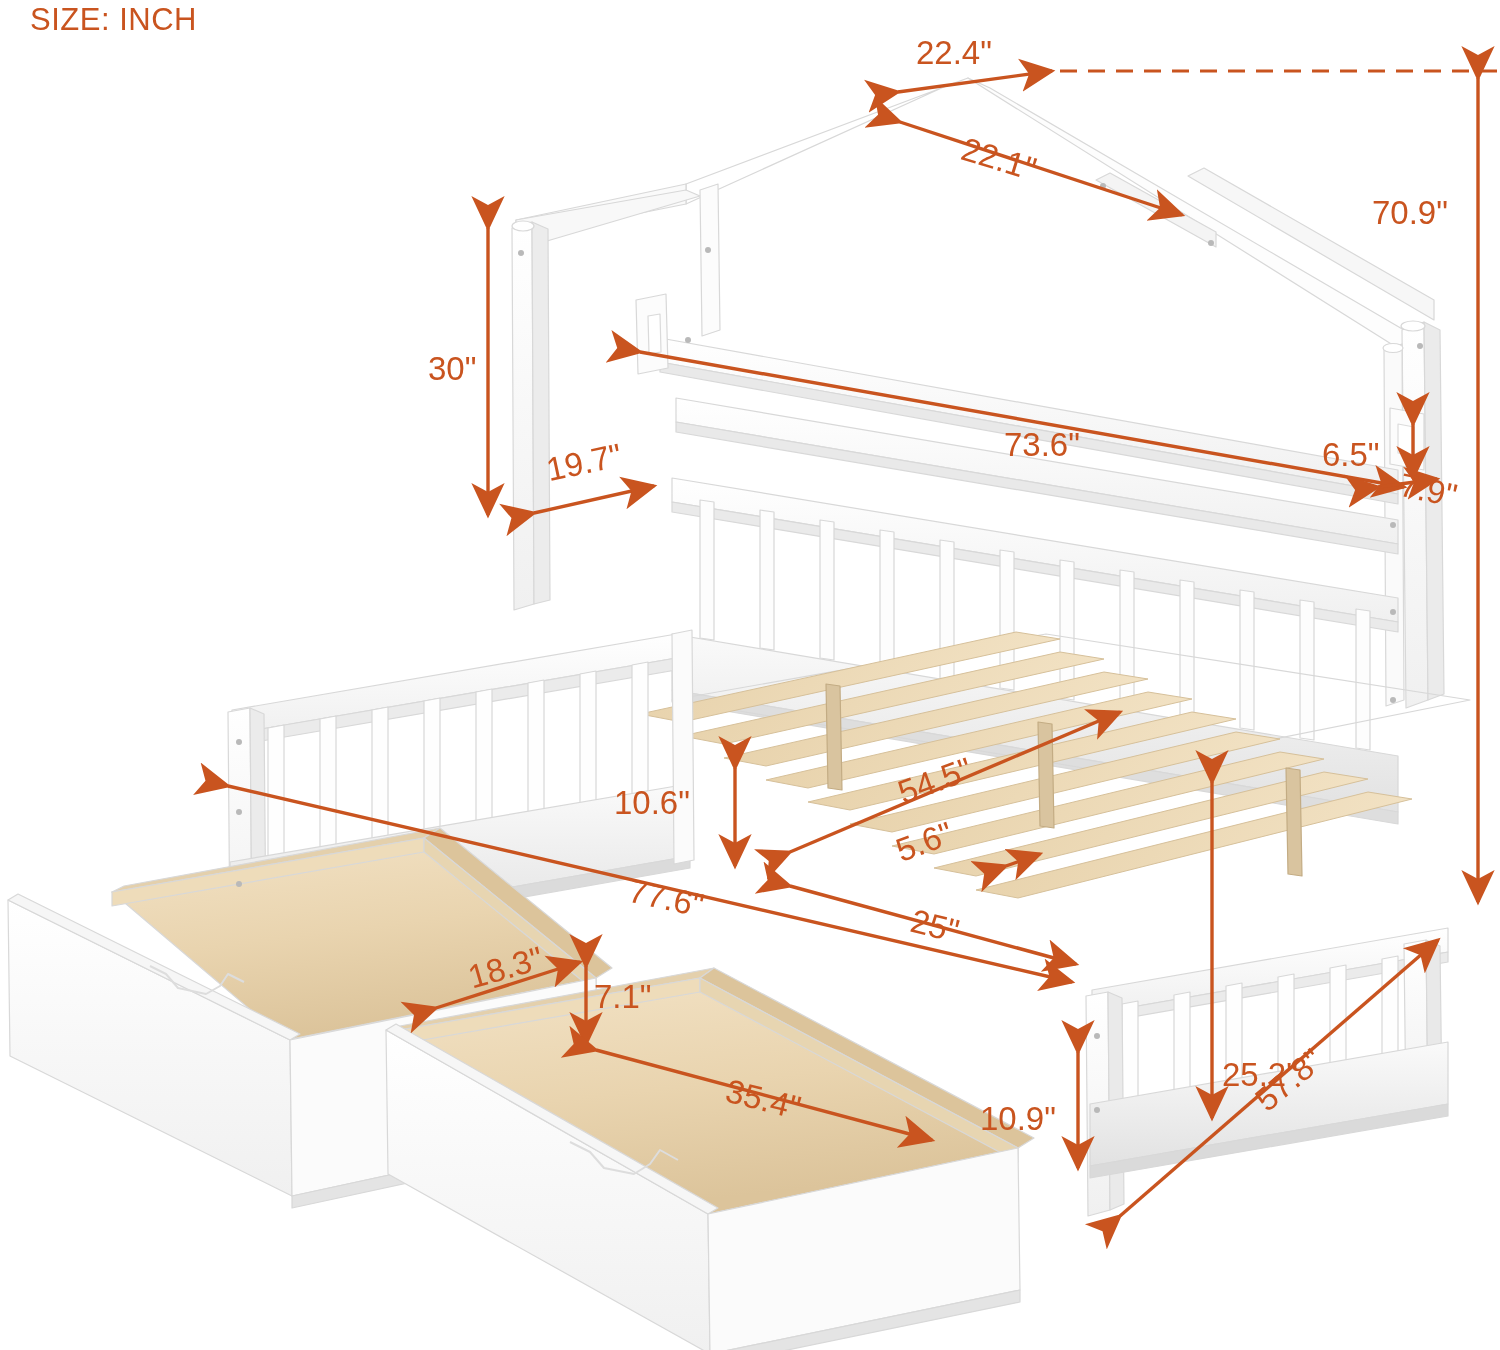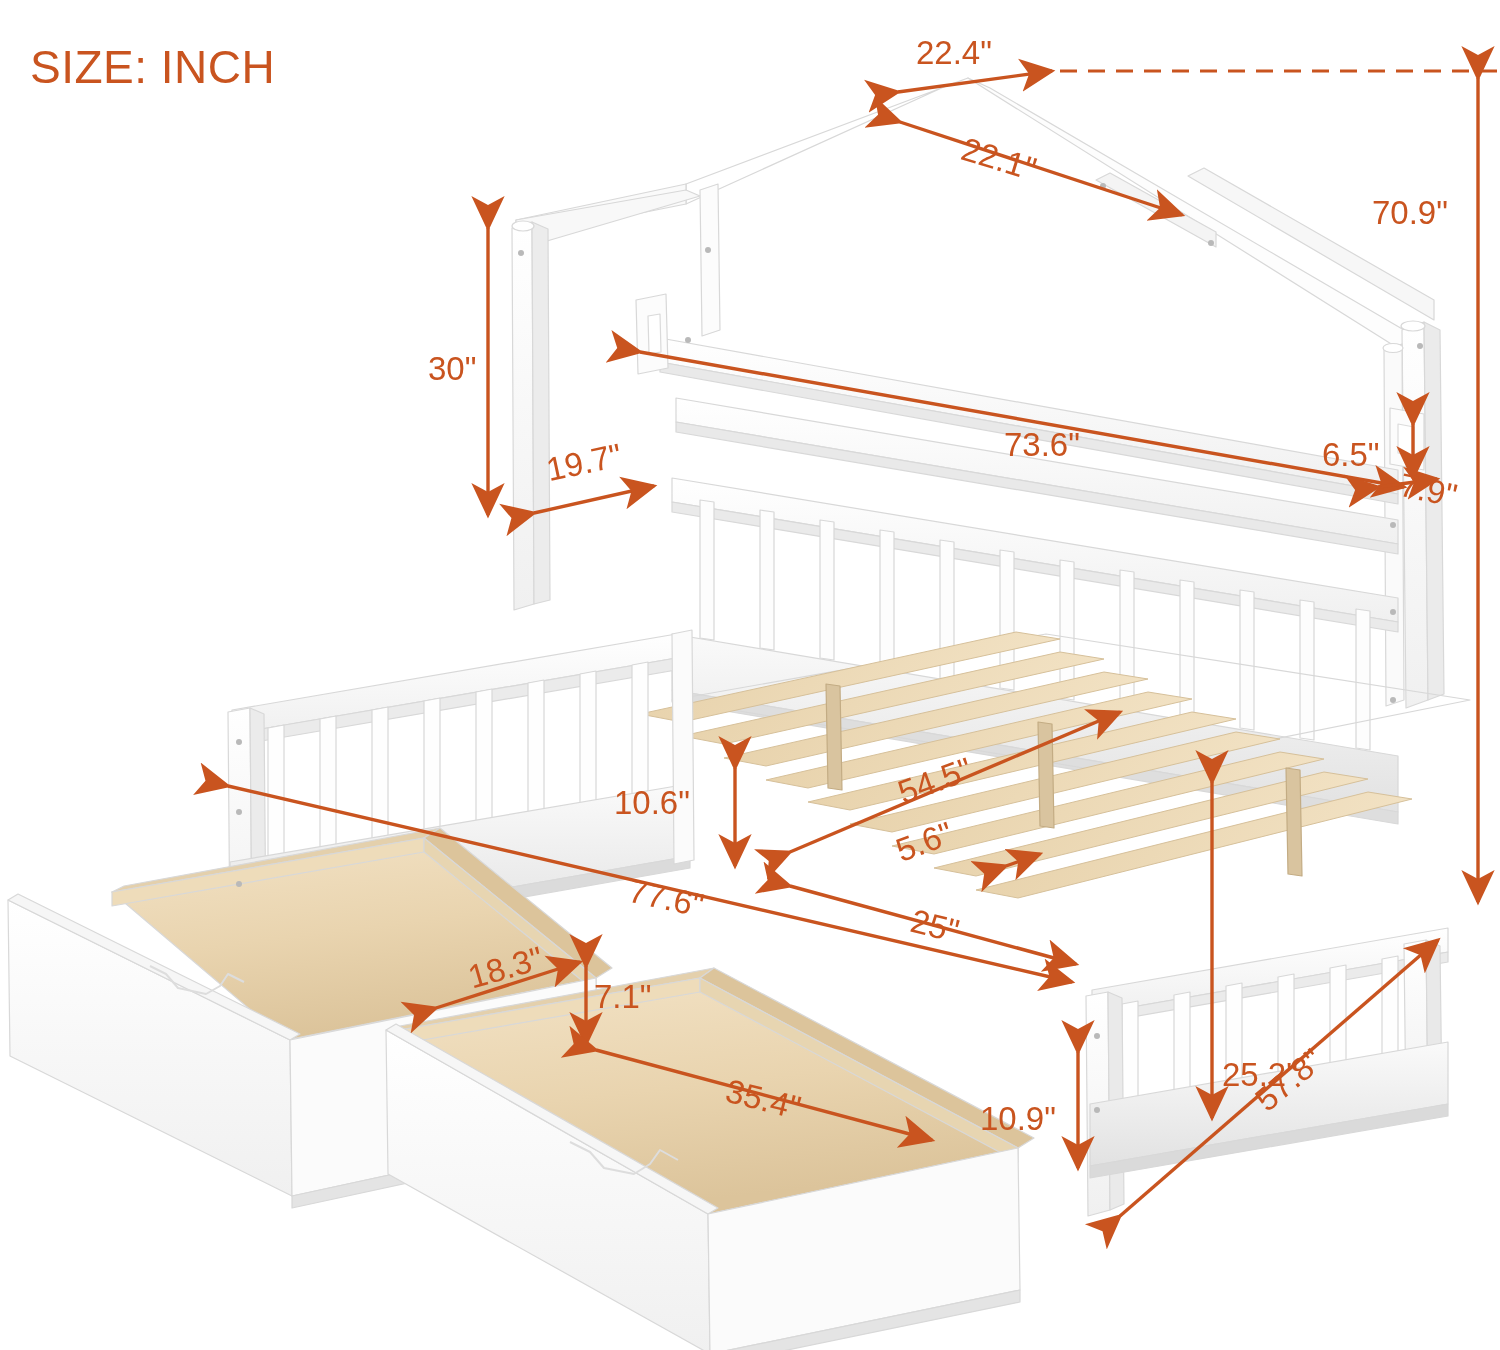--- a/index.html
+++ b/index.html
@@ -1,21 +1,21 @@
 <!DOCTYPE html>
 <html><head>
 <meta charset="utf-8">
 <style>
   html,body{margin:0;padding:0;background:#ffffff;}
   body{width:1500px;height:1350px;position:relative;overflow:hidden;
        font-family:"Liberation Sans","DejaVu Sans",sans-serif;}
   #stage{position:absolute;left:0;top:0;width:1500px;height:1350px;}
   svg{position:absolute;left:0;top:0;}
-  .ttl{position:absolute;left:30px;top:2px;font-size:46px;letter-spacing:.5px;
-       color:#C9541F;white-space:nowrap;margin-top:38px;}
+  .ttl{position:absolute;left:30px;top:2px;font-size:31px;letter-spacing:.5px;
+       color:#C9541F;white-space:nowrap;}
   .dim{position:absolute;color:#C9541F;font-size:33px;white-space:nowrap;
        transform-origin:0 0;}
 </style>
 </head>
 <body>
 
 <div id="stage">
 
   <div class="ttl">SIZE: INCH</div>
 

